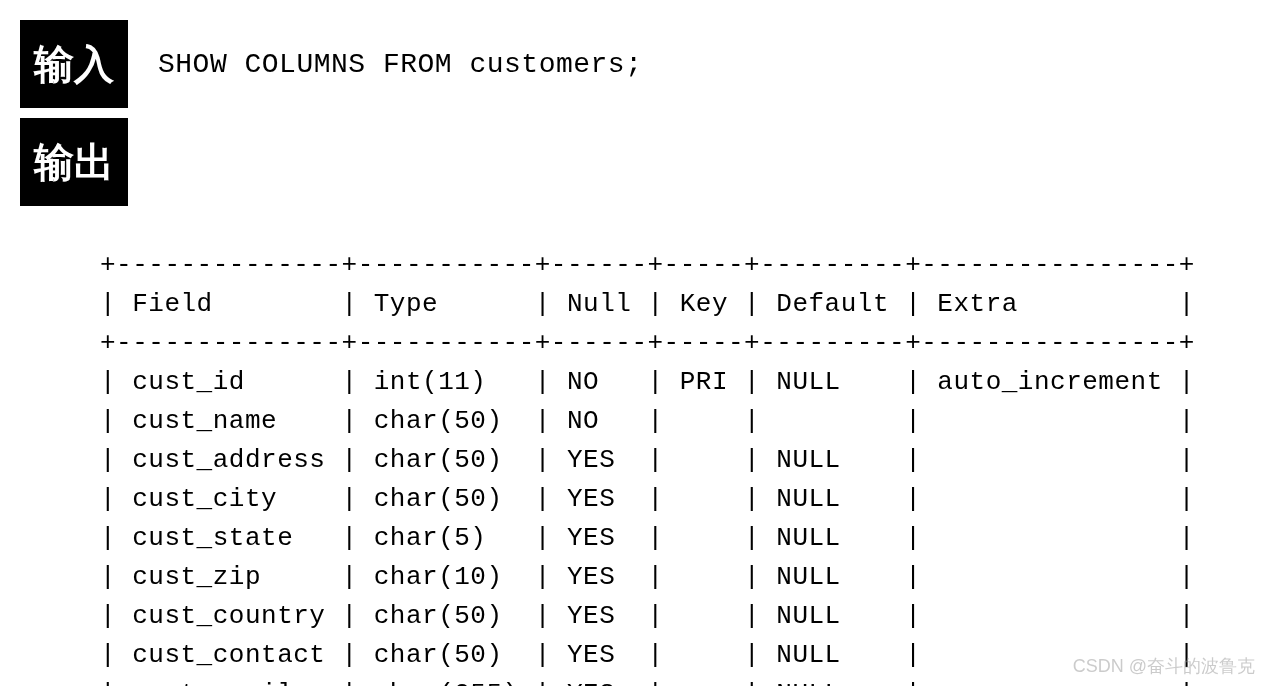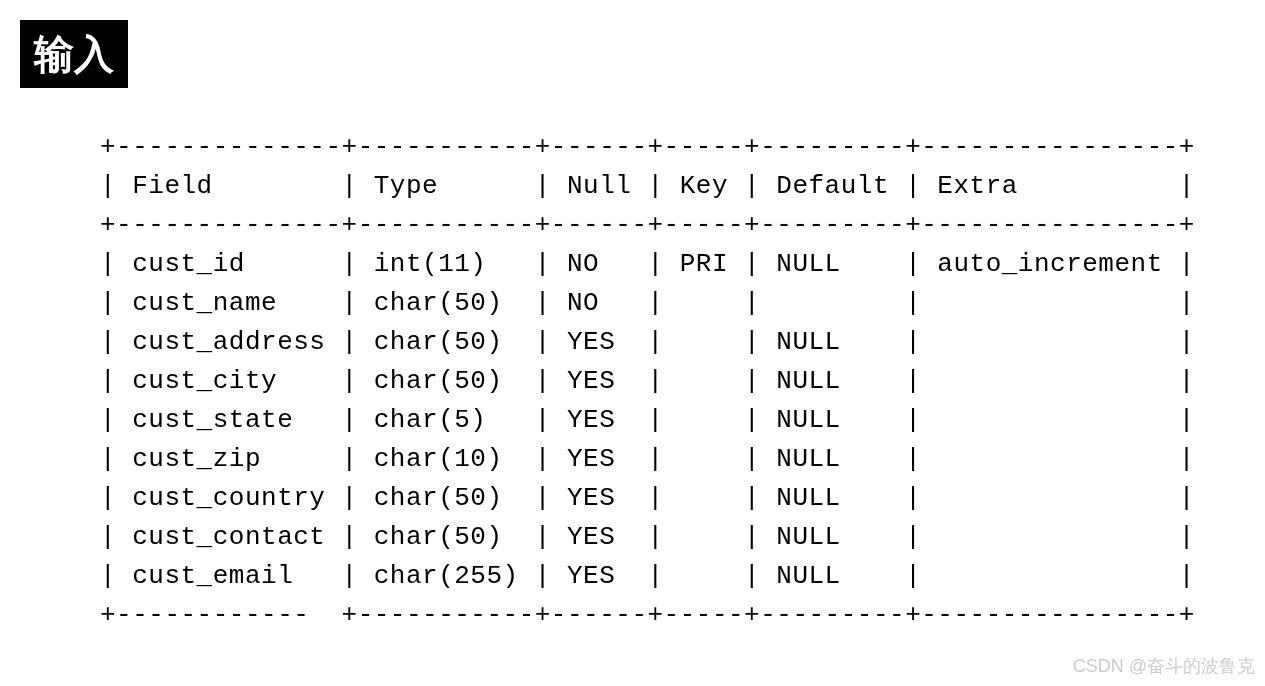--- a/index.html
+++ b/index.html
@@ -22,21 +22,21 @@
     display: flex;
     align-items: center;
     margin-bottom: 10px;
   }
   .badge {
     background: #000;
     color: #fff;
     font-family: "SimHei", "Microsoft YaHei", sans-serif;
     font-size: 40px;
     font-weight: bold;
-    padding: 8px 14px;
+    padding: 18px 14px;
     line-height: 1.3;
     margin-right: 30px;
   }
   .cmd {
     font-family: "Courier New", Consolas, monospace;
     font-size: 28px;
     letter-spacing: 0.5px;
   }
   .table-block {
     margin-left: 80px;
@@ -57,20 +57,24 @@
     pointer-events: none;
     margin-left: 46px;
   }
 </style>
 </head>
 <body>
 
 <div class="wrap">
   <div class="label-row">
     <div class="badge">输入</div>
+    <div class="cmd">SHOW COLUMNS FROM customers;</div>
+  </div>
+  <div class="label-row">
+    <div class="badge">输出</div>
   </div>
 
   <div class="table-block" id="table-block">+--------------+-----------+------+-----+---------+----------------+
 | Field        | Type      | Null | Key | Default | Extra          |
 +--------------+-----------+------+-----+---------+----------------+
 | cust_id      | int(11)   | NO   | PRI | NULL    | auto_increment |
 | cust_name    | char(50)  | NO   |     |         |                |
 | cust_address | char(50)  | YES  |     | NULL    |                |
 | cust_city    | char(50)  | YES  |     | NULL    |                |
 | cust_state   | char(5)   | YES  |     | NULL    |                |

